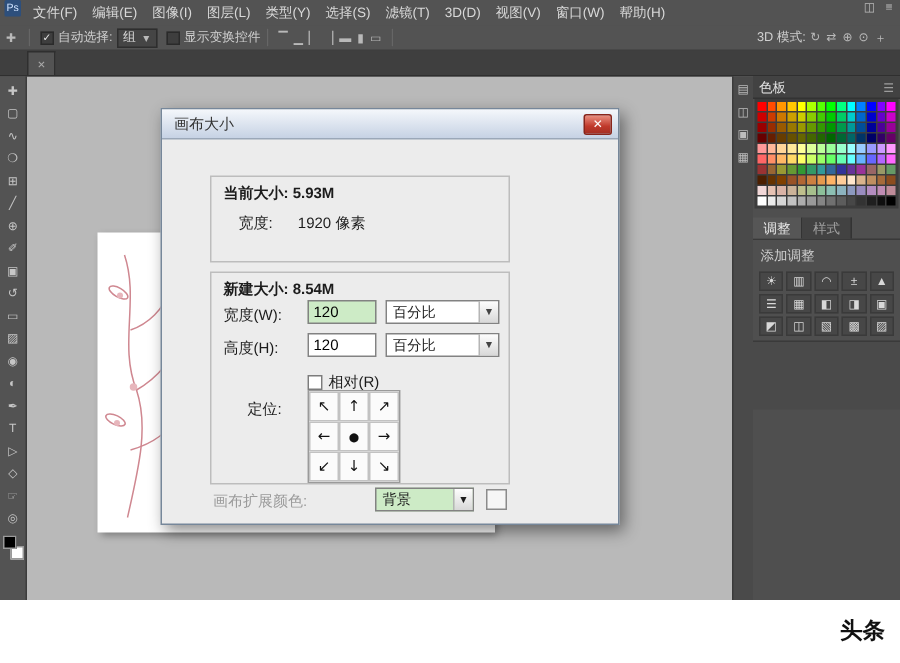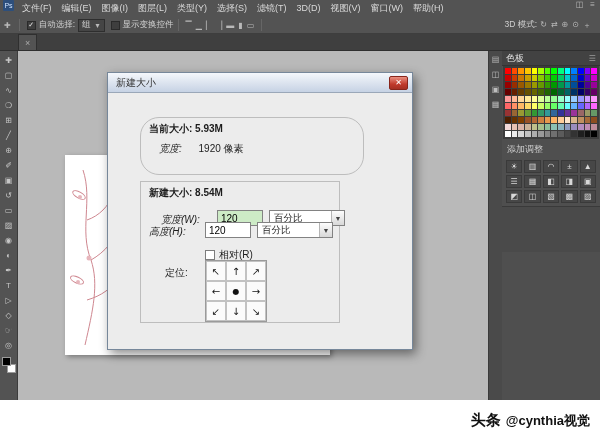--- a/index.html
+++ b/index.html
@@ -53,27 +53,27 @@
   .dialog { left:107px; top:72px; width:306px; height:278px; background:#ececec; border:1px solid #76879a;
             box-shadow:3px 4px 10px rgba(0,0,0,0.45); z-index:10; font-size:10px; color:#1c1c1c; }
   .dlg-title { height:20px; background:linear-gradient(#f4f7fb,#c6d2e4); border-bottom:1px solid #9aa7b8;
                display:flex; align-items:center; padding-left:8px; font-size:10px; color:#333; }
   .dlg-close { position:absolute; right:4px; top:3px; width:19px; height:14px; border:1px solid #87251b;
                border-radius:2px; background:linear-gradient(#ea8f80,#c0392b 60%,#a52f23); color:#fff;
                font-size:8px; line-height:12px; text-align:center; cursor:pointer; }
   .dlg-body { position:relative; width:100%; height:256px; }
   .groupbox { position:absolute; border:1px solid #bdbdbd; background:#ececec; }
   .gb-head { position:absolute; left:8px; top:4px; font-weight:bold; font-size:10px; }
-  .g1 { left:32px; top:24px; width:224px; height:58px;border-radius:19px; }
+  .g1 { left:32px; top:24px; width:200px; height:58px; }
   .g1 .row1 { position:absolute; left:18px; top:24px; }
   .g1 .row2 { position:absolute; left:18px; top:39px; }
   .g1 .val { margin-left:14px; }
   .g2 { left:32px; top:88px; width:200px; height:142px; }
-  .lbl { display:inline-block;font-style:italic; }
-  .g2 .rowW { position:absolute; left:8px; top:31px; width:190px;margin-left:12px; }
+  .lbl { display:inline-block; }
+  .g2 .rowW { position:absolute; left:8px; top:21px; width:190px; }
   .g2 .rowH { position:absolute; left:8px; top:43px; width:190px; }
   .num-input { position:absolute; left:56px; top:-3px; width:46px; height:16px; border:1px solid #828282;
                font-size:10px; padding:0 3px; font-family:"Liberation Sans",sans-serif; }
   .num-input.green { background:#cdebc6; }
   .unit-dd { position:absolute; left:108px; top:-3px; width:76px; height:16px; border:1px solid #828282;
              background:#fff; display:flex; align-items:center; font-size:9.5px; cursor:pointer; }
   .unit-dd .uval { flex:1; padding-left:4px; }
   .unit-dd .uarr { width:13px; height:100%; border-left:1px solid #b5b5b5; background:linear-gradient(#fdfdfd,#d8d8d8);
                    font-size:7px; display:flex; align-items:center; justify-content:center; color:#444; }
   .rel-row { position:absolute; left:64px; top:66px; display:flex; align-items:center; gap:4px; }
@@ -238,21 +238,21 @@
           <circle cx="15" cy="37" r="2"></circle>
         <circle cx="13" cy="122" r="2"></circle>
           <circle cx="24" cy="98" r="2.5"></circle>
       </g>
     </svg>
   </div>
 </div>
 
 <div class="abs dialog">
   <div class="dlg-title">
-    <span>新建大小</span>
+    <span>画布大小</span>
   </div>
   <div class="dlg-close">✕</div>
   <div class="dlg-body">
 
     <div class="groupbox g1">
       <div class="gb-head">当前大小: 5.93M</div>
       <div class="row1">
         <span class="lbl">宽度:</span>
         <span class="val">1920 像素</span>
       </div>
@@ -292,20 +292,28 @@
           <button class="anchor-cell">↗</button>
           <button class="anchor-cell">←</button>
           <button class="anchor-cell center">●</button>
           <button class="anchor-cell">→</button>
           <button class="anchor-cell">↙</button>
           <button class="anchor-cell">↓</button>
           <button class="anchor-cell">↘</button>
         </div>
     </div>
 
+    <div class="ext-row">
+      <span class="ext-label">画布扩展颜色:</span>
+      <span class="ext-dd">
+        <span class="uval" style="padding-left:4px;flex:1;">背景</span>
+        <span class="uarr" style="width:13px;height:14px;border-left:1px solid #b5b5b5;background:linear-gradient(#fdfdfd,#d8d8d8);display:flex;align-items:center;justify-content:center;font-size:7px;">▼</span>
+      </span>
+      <span class="ext-swatch"></span>
+    </div>
 
   </div>
 </div>
 
 <div class="abs right-strip">
     <div class="strip-icon">▤</div>
     <div class="strip-icon">◫</div>
     <div class="strip-icon">▣</div>
     <div class="strip-icon">▦</div>
   </div>
@@ -451,20 +459,24 @@
       <div class="swatch" style="background: rgb(133, 133, 133);"></div>
       <div class="swatch" style="background: rgb(112, 112, 112);"></div>
       <div class="swatch" style="background: rgb(92, 92, 92);"></div>
       <div class="swatch" style="background: rgb(71, 71, 71);"></div>
       <div class="swatch" style="background: rgb(51, 51, 51);"></div>
       <div class="swatch" style="background: rgb(31, 31, 31);"></div>
       <div class="swatch" style="background: rgb(15, 15, 15);"></div>
       <div class="swatch" style="background: rgb(0, 0, 0);"></div>
     </div>
 
+  <div class="panel-tabs">
+      <span class="panel-tab active">调整</span>
+      <span class="panel-tab">样式</span>
+    </div>
   <div class="add-label">添加调整</div>
   <div class="adjust-grid">
       <div class="adj-icon">☀</div>
       <div class="adj-icon">▥</div>
       <div class="adj-icon">◠</div>
       <div class="adj-icon">±</div>
       <div class="adj-icon">▲</div>
       <div class="adj-icon">☰</div>
       <div class="adj-icon">▦</div>
       <div class="adj-icon">◧</div>
@@ -476,15 +488,14 @@
       <div class="adj-icon">▩</div>
       <div class="adj-icon">▨</div>
     </div>
 
   <div class="channel-panel"></div>
 </div>
 
 <div class="abs bottom-band">
   <div class="watermark">
     <span class="wm-brand">头条</span>
-    <span class="wm-handle">@cynthia视觉</span>
   </div>
 </div>
 
 </body></html>

